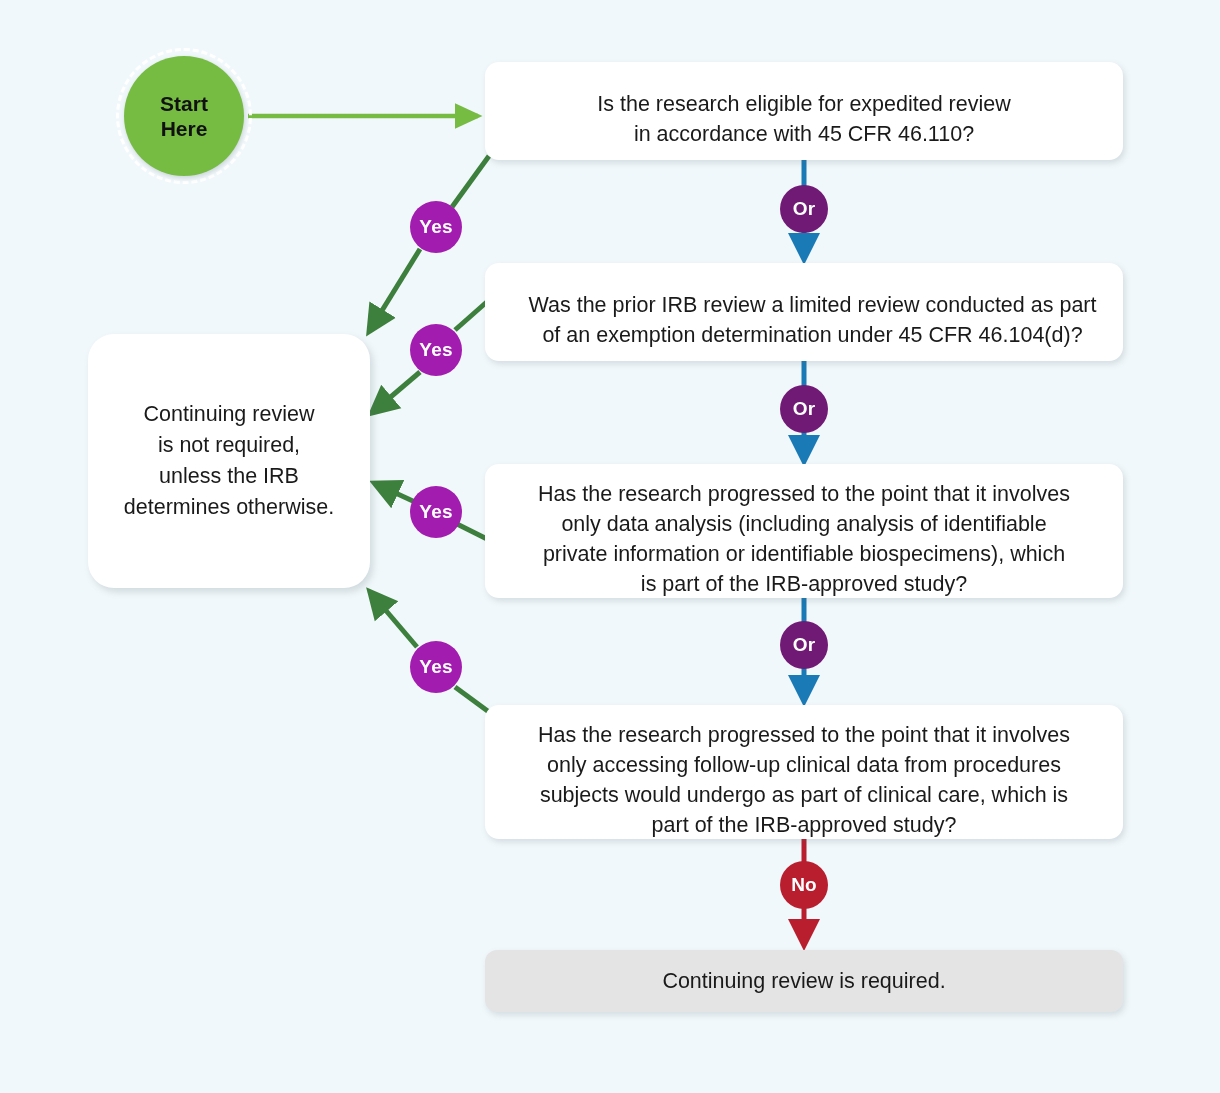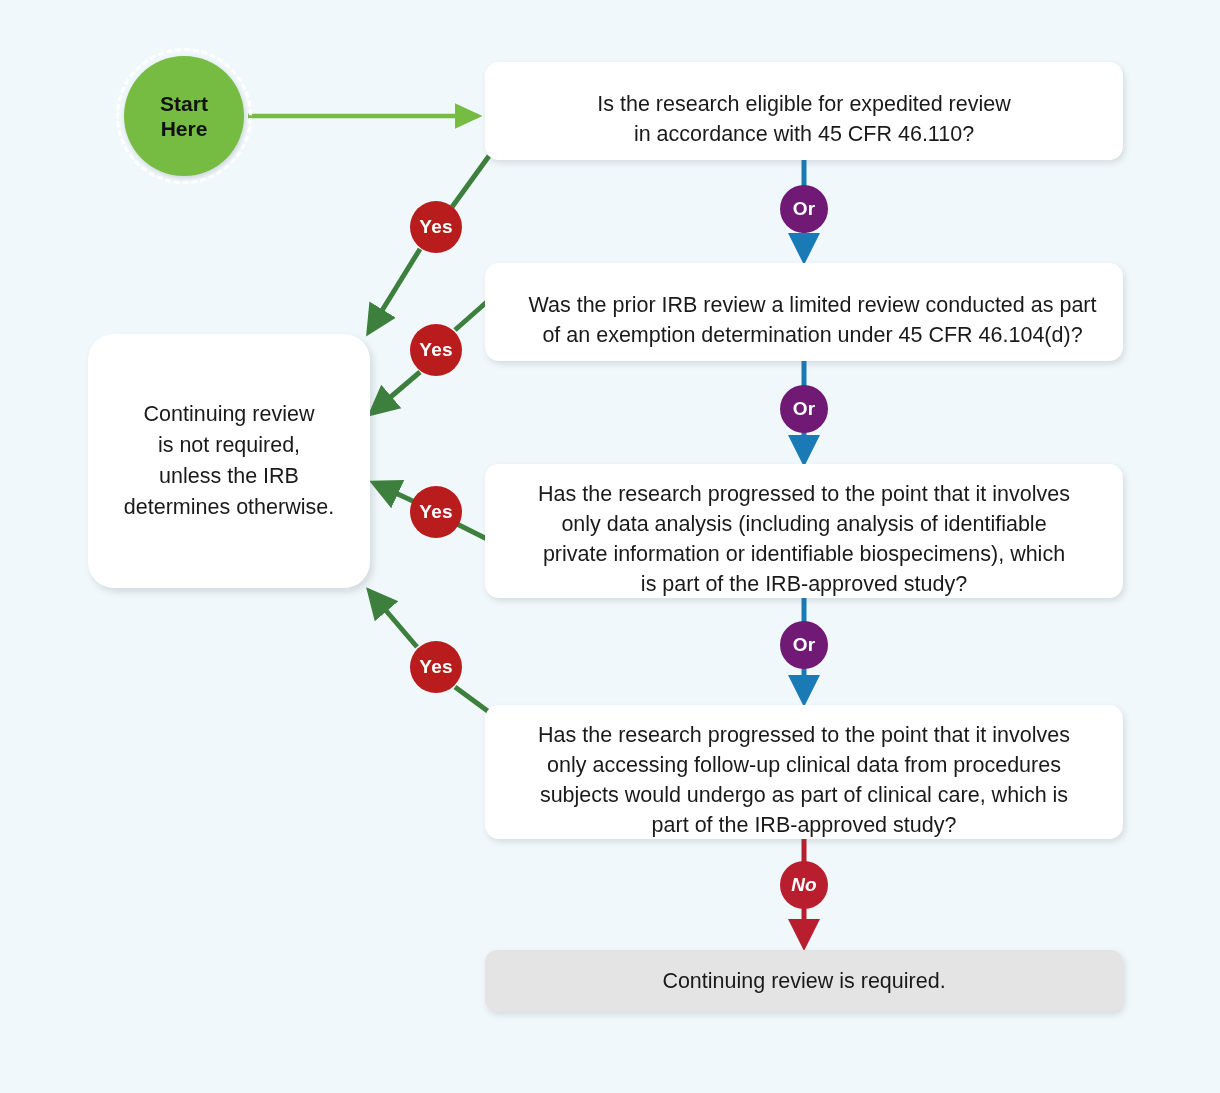--- a/index.html
+++ b/index.html
@@ -122,26 +122,25 @@
   }
   .badge-or {
     width: 48px;
     height: 48px;
     background: #701a75;
   }
   .badge-no {
     width: 48px;
     height: 48px;
     background: #b91e2f;
-    font-style: italic;
   }
   .badge-yes {
     width: 52px;
     height: 52px;
-    background: #b91c1c;
+    background: #a21caf;
   }
 </style>
 </head>
 <body>
 
 <div id="canvas">
 
   <svg class="edges" viewBox="0 0 1220 1093">
     <defs>
       <marker id="arrowLight" markerWidth="7" markerHeight="7" refX="5.2" refY="3.5" orient="auto">

